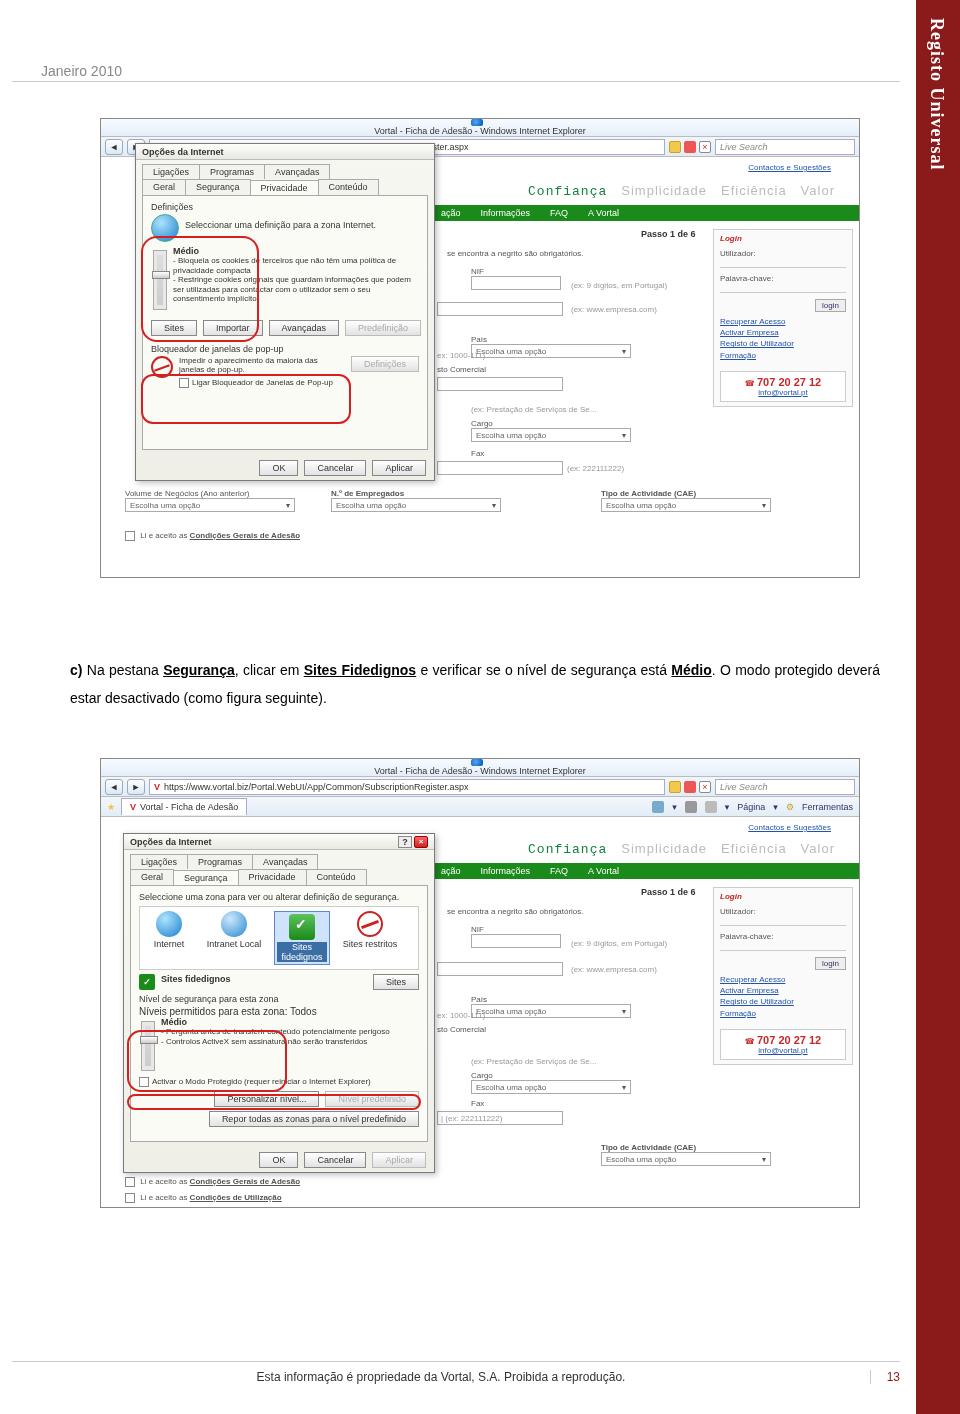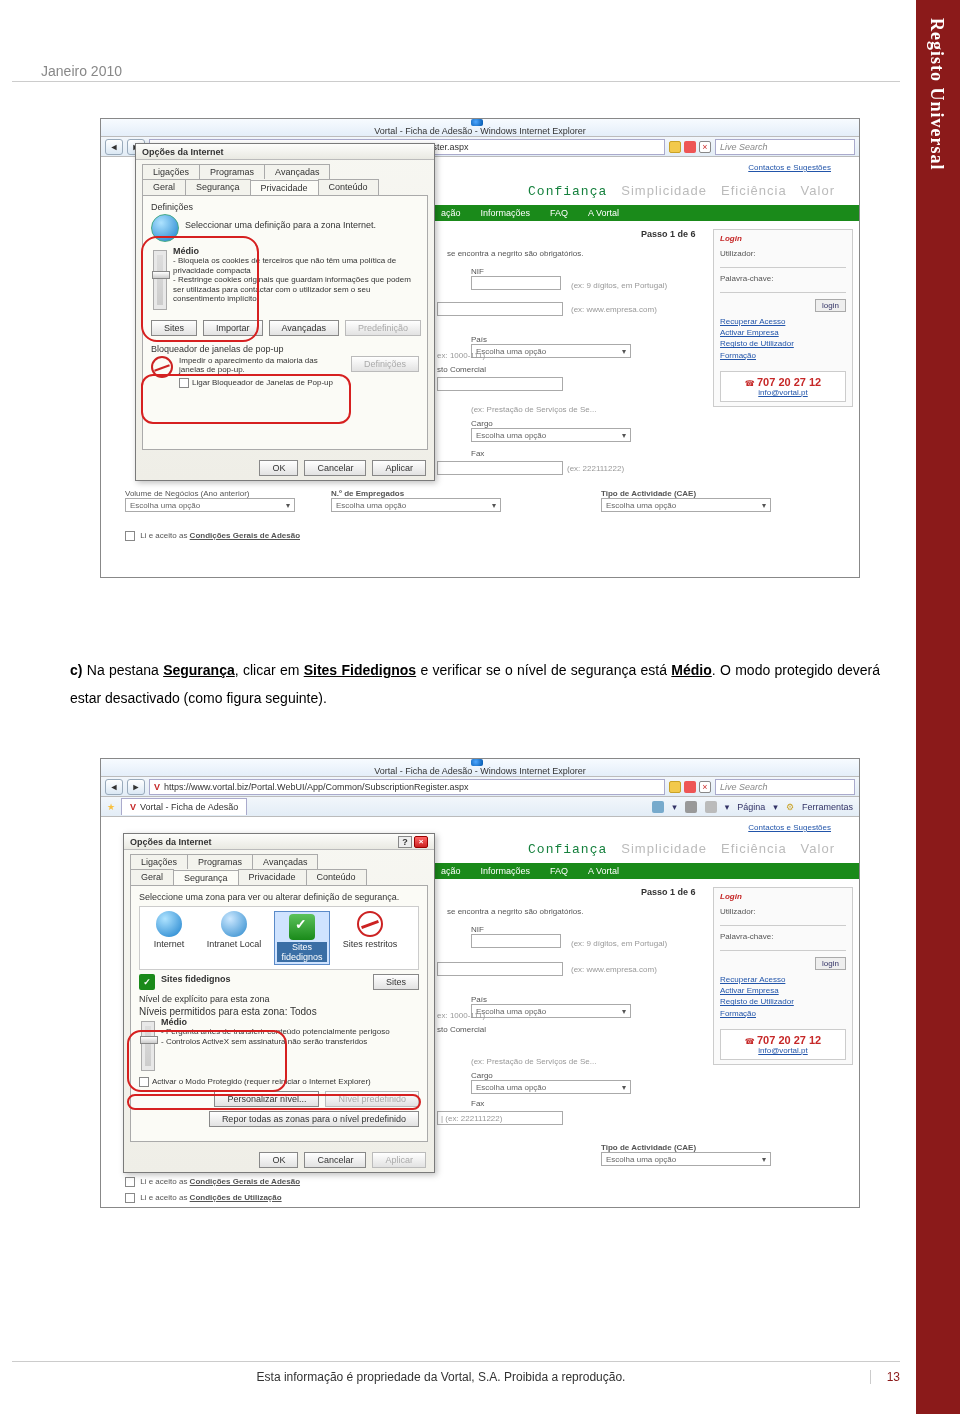--- a/index.html
+++ b/index.html
@@ -402,21 +402,21 @@
             <div style="width:56px;background:#cfe3ff;border:1px solid #5a8ac8;padding:2px;"><span class="zone-icon zi-trusted"></span><div style="color:#fff;background:#3a6ea5;">Sites fidedignos</div></div>
             <div style="width:56px;"><span class="zone-icon zi-restricted"></span><div>Sites restritos</div></div>
           </div>
           <div style="display:flex;margin-top:4px;gap:6px;">
             <span class="check-small">✓</span>
             <div style="flex:1;">
               <div style="font-weight:bold;">Sites fidedignos</div>
             </div>
             <span class="btn" style="align-self:flex-start;">Sites</span>
           </div>
-          <div style="margin-top:4px;">Nível de explícito para esta zona</div>
+          <div style="margin-top:4px;">Nível de segurança para esta zona</div>
           <div style="font-size:10px;margin-top:2px;">Níveis permitidos para esta zona: Todos</div>
           <div style="display:flex;">
             <div class="slider" style="height:50px;">
                 <div class="slider-thumb" style="top:14px;"></div>
               </div>
             <div style="flex:1;">
               <div style="font-weight:bold;">Médio</div>
               <div style="font-size:8px;line-height:1.2;">
                 <div>- Pergunta antes de transferir conteúdo potencialmente perigoso</div>
                 <div>- Controlos ActiveX sem assinatura não serão transferidos</div>

